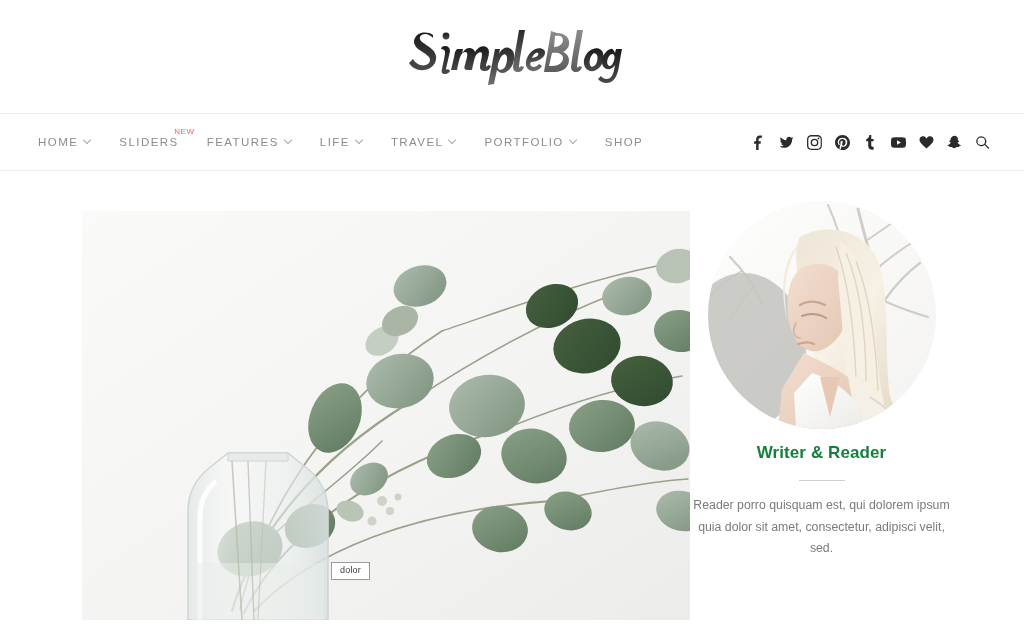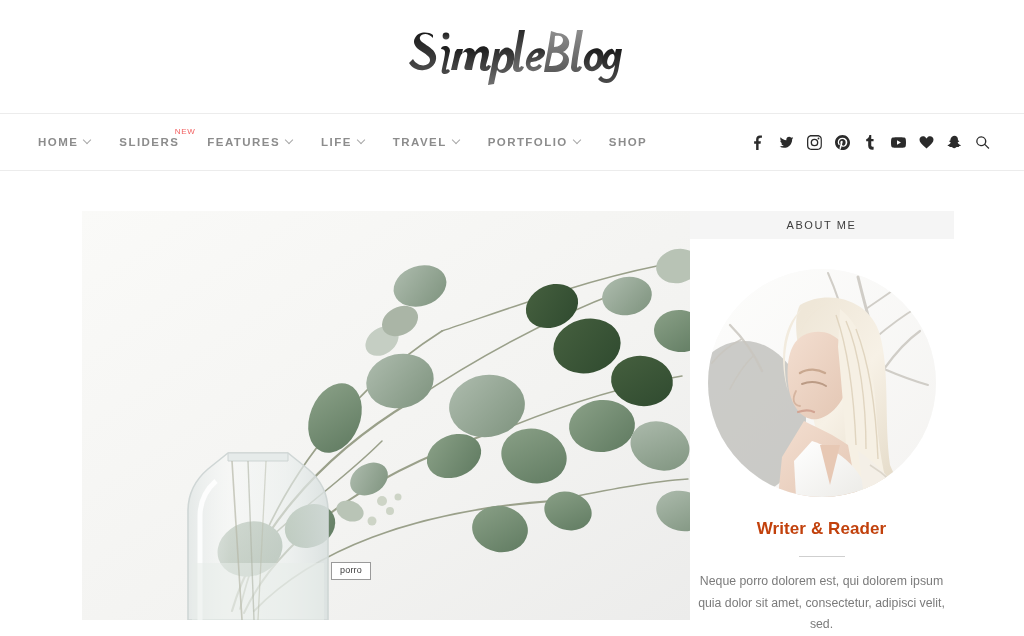--- a/index.html
+++ b/index.html
@@ -54,21 +54,21 @@
     align-items: center;
     cursor: pointer;
     white-space: nowrap;
   }
   .nav-item:last-child { margin-right: 16px; }
   .nav-label {
     font-size: 11.5px;
     letter-spacing: 1.45px;
     color: #8c8c8c;
     text-transform: uppercase;
-    font-weight: 700;
+    font-weight: 400;
   }
   .chev {
     display: inline-block;
     margin-left: 6px;
     width: 7px; height: 7px;
     position: relative;
     top: -2px;
   }
   .chev::before {
     content: "";
@@ -157,24 +157,24 @@
   .avatar {
     width: 228px; height: 228px;
     margin: 30px auto 0;
     border-radius: 50%;
     overflow: hidden;
     background: #fbfbfb;
   }
   .avatar svg { display: block; width: 100%; height: 100%; }
   .about-name {
     text-align: center;
-    margin-top: 22px;
+    margin-top: 14px;
     font-size: 17px;
     font-weight: bold;
-    color: #c2410c;
+    color: #15803d;
     letter-spacing: 0.1px;
   }
   .about-divider {
     width: 46px;
     height: 1px;
     background: #cfcfcf;
     margin: 14px auto 0;
   }
   .about-text {
     margin: 14px 0 0;
@@ -407,26 +407,25 @@
         <g>
           <path d="M106 409 L106 300 Q106 275 126 258 L146 242 L206 242 L226 258 Q246 275 246 300 L246 409 Z" fill="url(#glass)" stroke="#cfd6d5" stroke-width="1.6"></path>
           <path d="M146 242 L206 242 L206 250 L146 250 Z" fill="#e6ebea" stroke="#cdd4d3" stroke-width="1"></path>
           <path d="M118 409 L118 305 Q118 284 134 270" fill="none" stroke="#ffffff" stroke-width="5" opacity=".85"></path>
           <rect x="110" y="352" width="132" height="57" fill="#e7ecea" opacity=".55"></rect>
           <path d="M150 250 L160 409" stroke="#b6b8a8" stroke-width="1.6" fill="none" opacity=".7"></path>
           <path d="M166 250 L172 409" stroke="#aeb3a4" stroke-width="1.4" fill="none" opacity=".6"></path>
           <path d="M184 250 L176 409" stroke="#b9bdad" stroke-width="1.3" fill="none" opacity=".55"></path>
         </g>
       </svg>
-      <figcaption class="tag-box">porro</figcaption>
+      <figcaption class="tag-box">dolor</figcaption>
     </figure>
   </main>
 
   <aside class="side-col">
-    <div class="widget-title">ABOUT ME</div>
 
     <div class="avatar">
       <svg viewBox="0 0 228 228" preserveAspectRatio="xMidYMid slice" aria-hidden="true">
         <defs>
           <linearGradient id="wall" x1="0" y1="0" x2="1" y2="1">
             <stop offset="0%" stop-color="#fdfdfc"></stop>
               <stop offset="100%" stop-color="#f4f3f1"></stop>
           </linearGradient>
           <linearGradient id="hairG" x1="0.2" y1="0" x2="0.9" y2="1">
             <stop offset="0%" stop-color="#efe7d8"></stop>
@@ -481,16 +480,16 @@
         <path d="M96 152 C 112 160, 126 166, 140 176 L 150 228 L 70 228 L 74 188 Z" fill="url(#skinG)"></path>
         <path d="M104 172 C 128 180, 152 196, 162 228 L 88 228 L 86 192 Z" fill="url(#dressG)"></path>
         <path d="M112 176 L 122 216 L 132 176 Z" fill="#e7c8b4"></path>
         <path d="M150 182 C 172 196, 186 214, 192 228 L 156 228 Z" fill="#f4efe7"></path>
         <path d="M162 196 C 178 206, 190 218, 196 228" stroke="#dcd6cb" stroke-width="1.6" fill="none"></path>
       </svg>
     </div>
 
     <h3 class="about-name">Writer &amp; Reader</h3>
     <div class="about-divider"></div>
-    <p class="about-text">Neque porro dolorem est, qui dolorem ipsum quia dolor sit amet, consectetur, adipisci velit, sed.</p>
+    <p class="about-text">Reader porro quisquam est, qui dolorem ipsum quia dolor sit amet, consectetur, adipisci velit, sed.</p>
   </aside>
 
 </div>
 
 </body></html>

